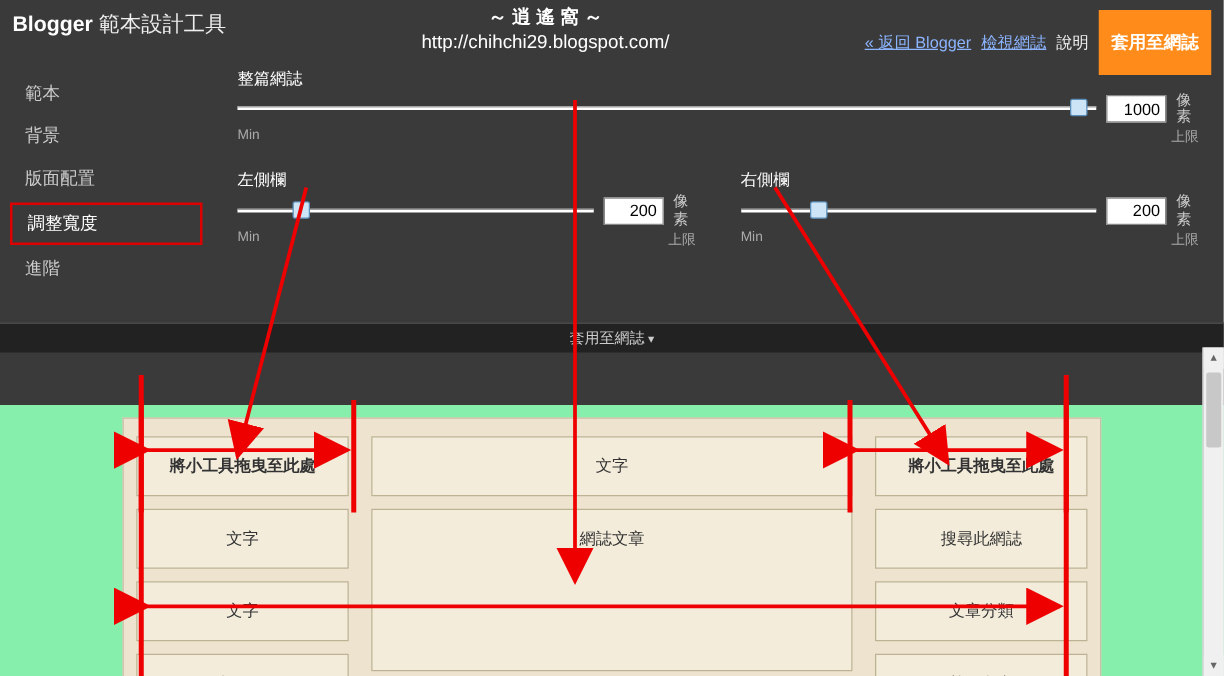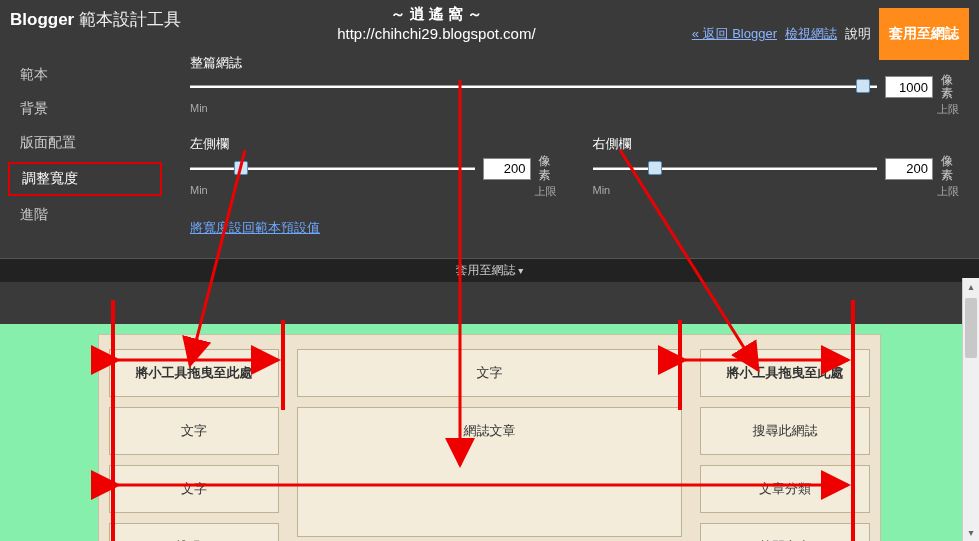--- a/index.html
+++ b/index.html
@@ -114,21 +114,20 @@
               </div>
             <input class="s-input" value="200" style="">
             <div class="s-unit">像素</div>
           </div>
           <div class="s-minmax">
               <span>Min</span>
               <span>上限</span>
             </div>
         </div>
       </div>
-      <a class="reset-link">將寬度設回範本預設值</a>
     </div>
   </div>
   <div class="expand-bar">套用至網誌</div>
 </div>
 
 <div class="preview">
   <div class="preview-inner">
     <div class="cols">
       <div class="col left">
         <div class="widget drop">將小工具拖曳至此處</div>

